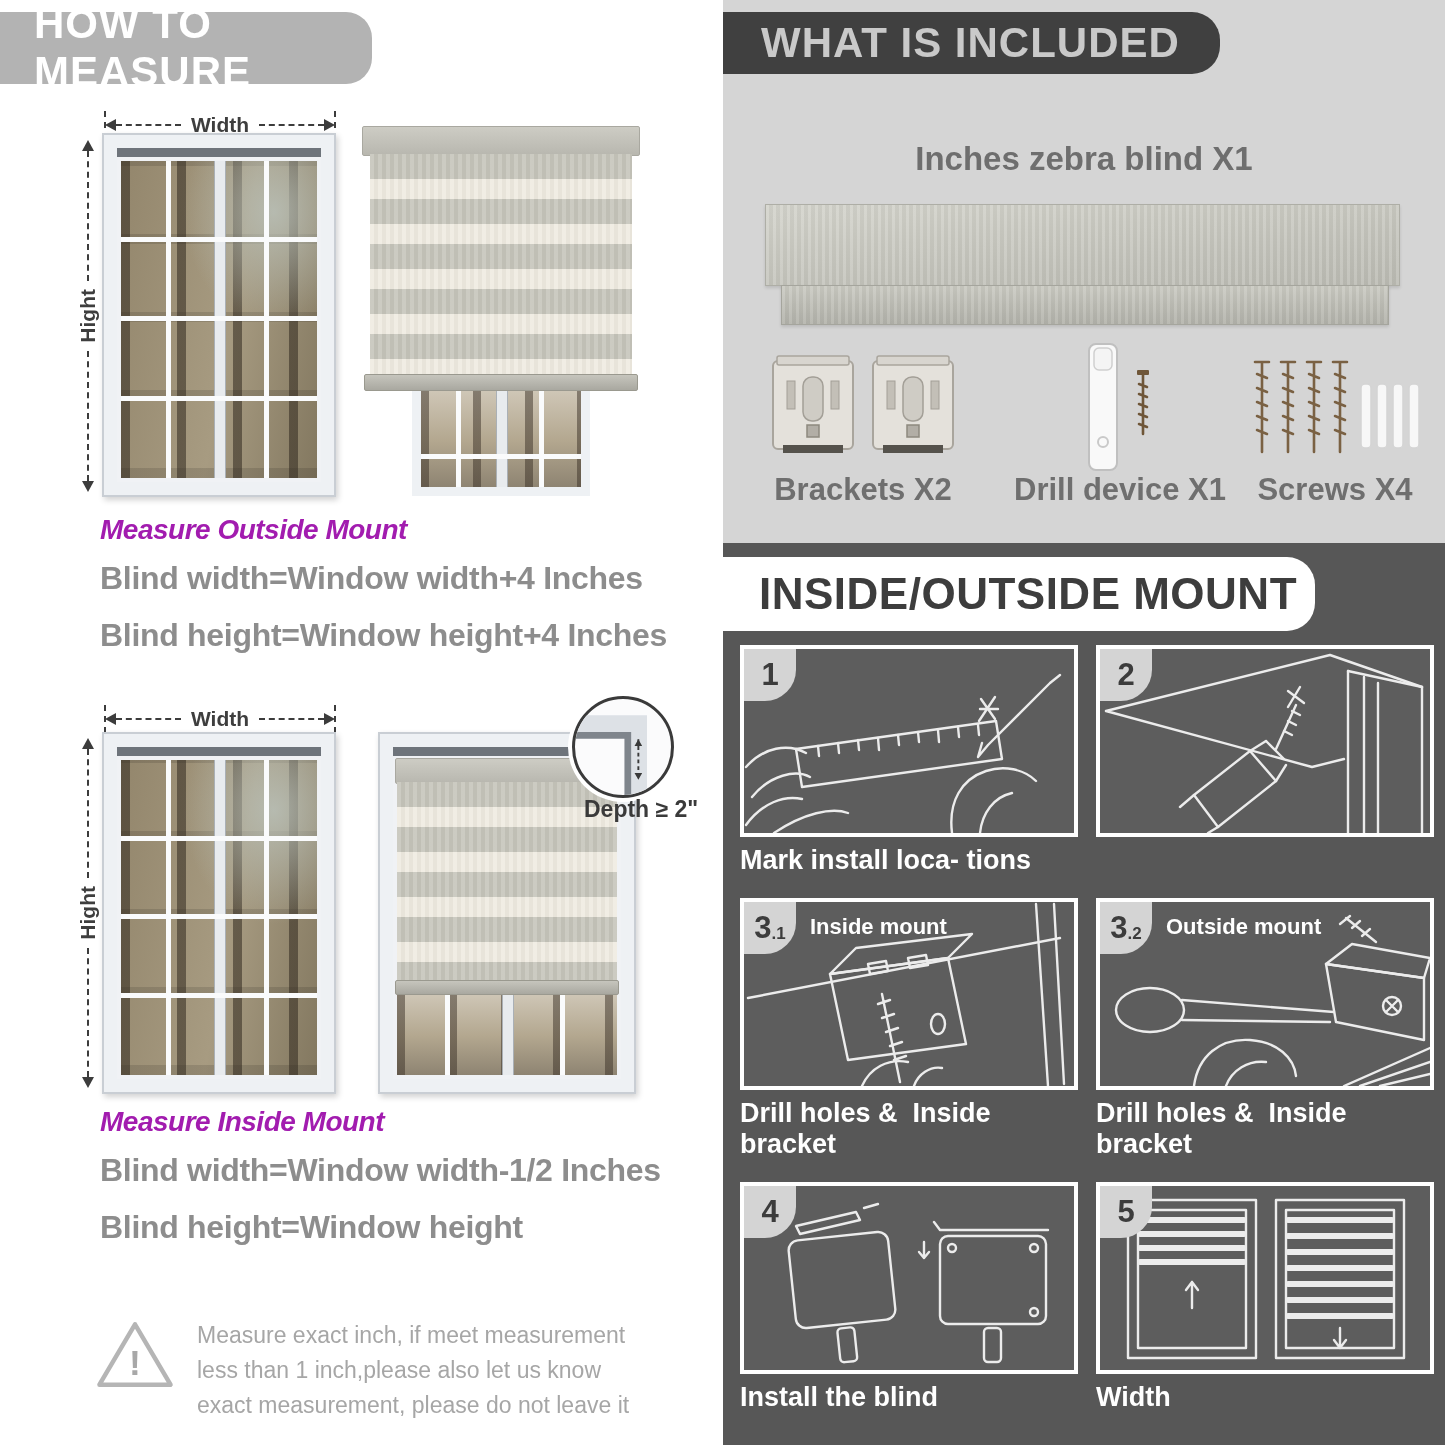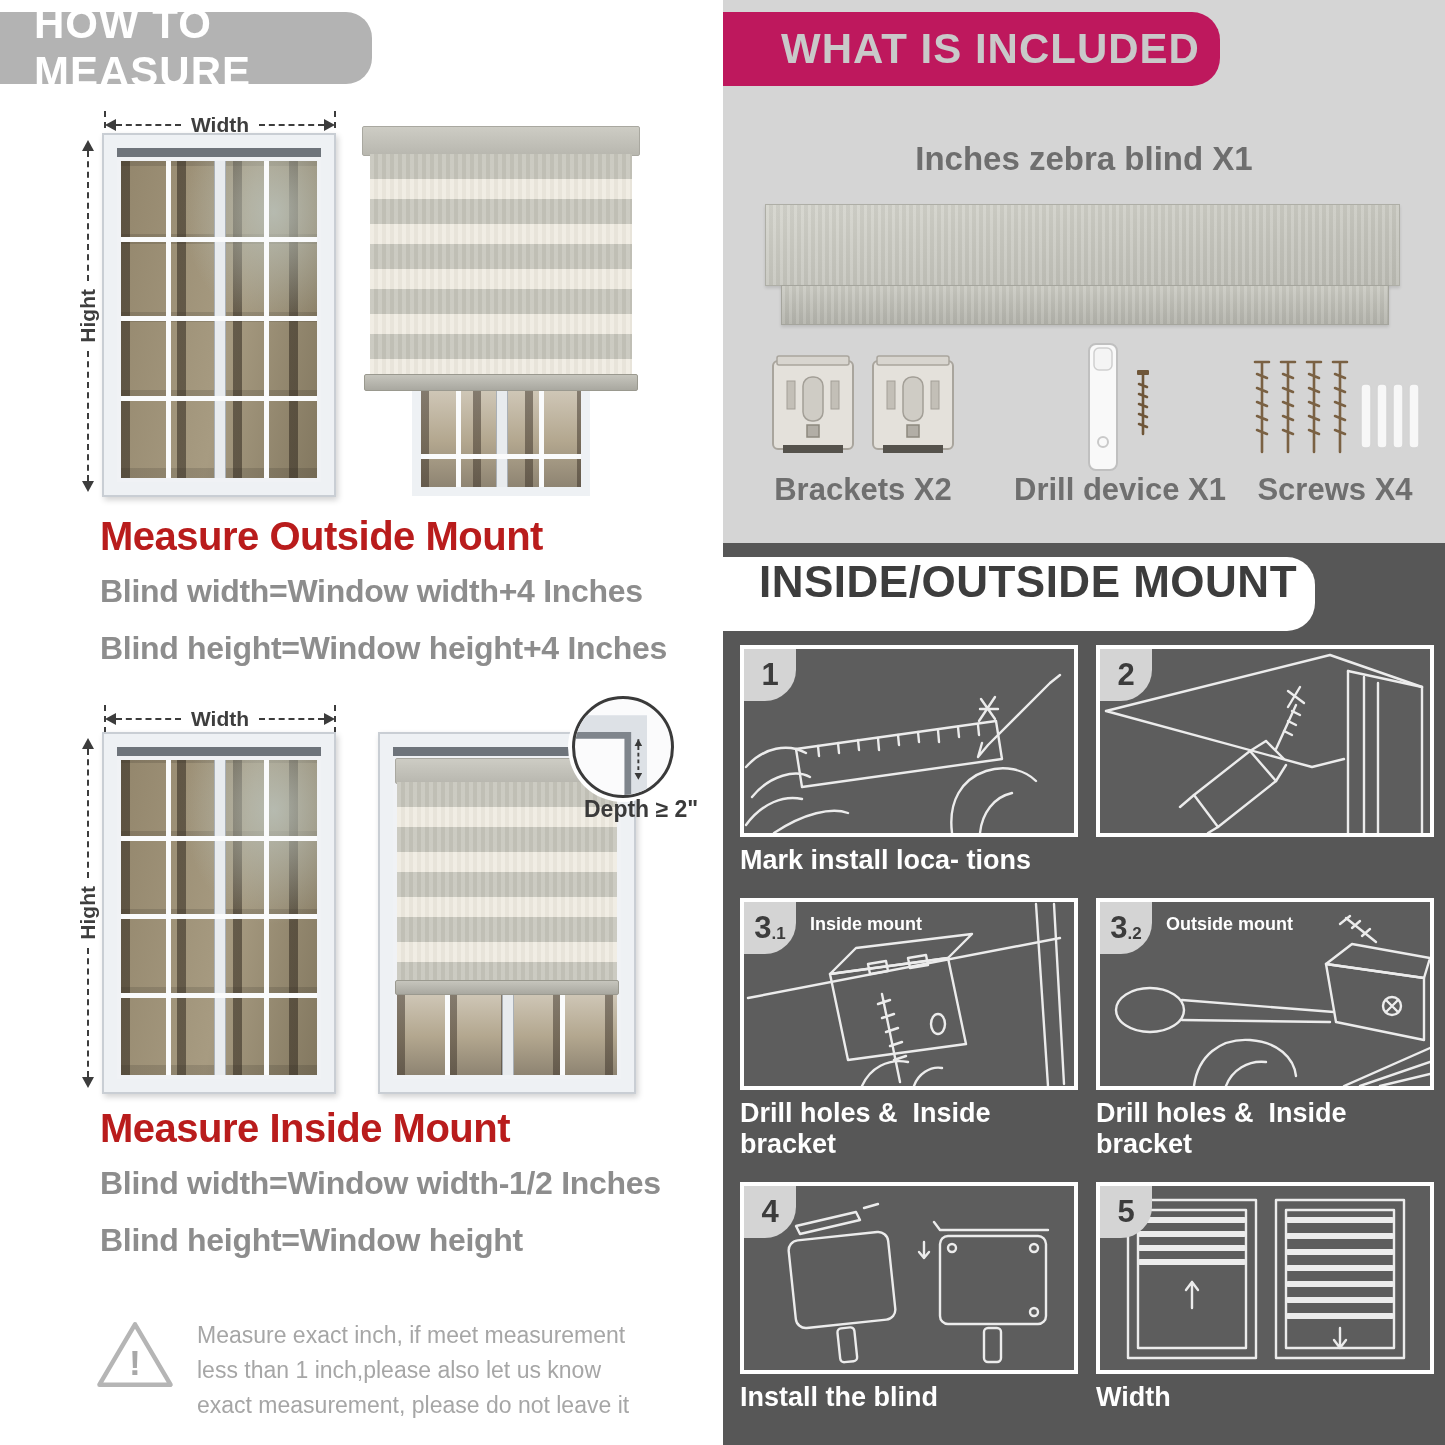--- a/index.html
+++ b/index.html
@@ -5,21 +5,21 @@
 <style>
   html,body{margin:0;padding:0;background:#ffffff;}
   .canvas{position:relative;width:1445px;height:1445px;background:#ffffff;overflow:hidden;
           font-family:"Liberation Sans",sans-serif;}
   
   .abs{position:absolute;}
   
   .banner-left{position:absolute;left:0;top:12px;width:372px;height:72px;background:#b3b3b3;
                border-radius:0 26px 26px 0;display:flex;align-items:center;}
   .banner-left span{color:#ffffff;font-weight:bold;font-size:42px;letter-spacing:1px;padding-left:34px;}
-  .h-measure{color:#b91c1c;font-weight:bold;font-size:40px;letter-spacing:-0.5px;margin:0 0 14px 0;}
+  .h-measure{color:#a21caf;font-weight:bold;font-size:28px;letter-spacing:-0.5px;margin:0 0 14px 0;font-style:italic;}
   .formula{color:#8d8d8d;font-weight:bold;font-size:32px;letter-spacing:-0.3px;margin:0 0 20px 0;}
   
   .window{position:absolute;background:#f0f2f5;border:2px solid #c9ced4;box-shadow:2px 3px 6px rgba(0,0,0,0.18);}
   .window .frame{position:absolute;inset:0;border:13px solid #eef1f4;}
   .window .track{position:absolute;left:13px;right:13px;top:13px;height:9px;background:#6e747b;}
   .photo{position:absolute;left:17px;right:17px;top:26px;bottom:17px;
     background:
       radial-gradient(150px 190px at 78% 16%, rgba(186,193,185,0.85), rgba(186,193,185,0) 60%),
       repeating-linear-gradient(90deg, rgba(48,40,30,0.55) 0 9px, rgba(48,40,30,0) 9px 56px),
       repeating-linear-gradient(0deg, rgba(0,0,0,0.12) 0 10px, rgba(0,0,0,0) 10px 78px),
@@ -51,50 +51,50 @@
       repeating-linear-gradient(90deg, rgba(255,255,255,0.10) 0 4px, rgba(0,0,0,0.03) 4px 8px),
       repeating-linear-gradient(180deg,#c6c5bb 0 25px,#efebe1 25px 45px);}
   .rail{position:absolute;background:linear-gradient(#c6c5bd,#a9a8a0);border:1px solid #9a998f;border-radius:2px;}
   .magnifier{position:absolute;width:96px;height:96px;border-radius:50%;border:3px solid #3a3a3a;
              background:#fbfbfc;overflow:hidden;box-shadow:0 0 0 4px #ffffff;}
   .depth-lbl{position:absolute;font-size:23px;font-weight:bold;color:#3a3a3a;}
   .warning{position:absolute;left:95px;top:1318px;width:560px;display:flex;gap:22px;align-items:flex-start;}
   .warning p{margin:0;font-size:23px;line-height:1.52;color:#a6a6a6;width:450px;}
   
   .right-light{position:absolute;left:723px;top:0;width:722px;height:543px;background:#d5d5d5;}
-  .banner-right{position:absolute;left:0;top:12px;width:497px;height:74px;background:#be185d;
-                border-radius:0 28px 28px 0;display:flex;align-items:center;justify-content:center;}
+  .banner-right{position:absolute;left:0;top:12px;width:497px;height:62px;background:#404040;
+                border-radius:0 28px 28px 0;display:flex;align-items:center;}
   .banner-right span{color:#c9c9c9;font-weight:bold;font-size:42px;letter-spacing:1px;padding-left:38px;}
   .blind-title{position:absolute;left:0;top:140px;width:100%;text-align:center;color:#6e6e6e;
                font-weight:bold;font-size:33px;}
   .headrail{position:absolute;left:42px;right:45px;top:204px;height:80px;
     background:
       repeating-linear-gradient(90deg, rgba(255,255,255,0.12) 0 3px, rgba(0,0,0,0.03) 3px 7px),
       linear-gradient(175deg,#d3d3cb,#c4c4bc 60%,#bbbbb3);
     border:1px solid #aeaea6;box-shadow:0 2px 3px rgba(0,0,0,0.12);}
   .headrail-lip{position:absolute;left:58px;right:56px;top:285px;height:38px;
     background:
       repeating-linear-gradient(90deg, rgba(255,255,255,0.10) 0 3px, rgba(0,0,0,0.03) 3px 7px),
       linear-gradient(#c9c9c1,#b2b2aa);
     border:1px solid #a5a59d;box-shadow:0 2px 3px rgba(0,0,0,0.12);}
   .item-img{position:absolute;top:342px;height:132px;display:flex;align-items:center;justify-content:center;}
   .item-lbl{position:absolute;top:472px;text-align:center;color:#6f6f6f;font-weight:bold;font-size:31px;}
   .right-dark{position:absolute;left:723px;top:543px;width:722px;height:902px;background:#575757;}
   .banner-dark{position:absolute;left:0;top:14px;width:592px;height:74px;background:#ffffff;
-               border-radius:0 28px 28px 0;display:flex;align-items:flex-start;}
+               border-radius:0 28px 28px 0;display:flex;align-items:center;}
   .banner-dark span{color:#3d3d3d;font-weight:bold;font-size:44px;letter-spacing:0.5px;padding-left:36px;}
   .steps-grid{position:absolute;left:17px;top:102px;width:694px;display:grid;
               grid-template-columns:338px 338px;column-gap:18px;row-gap:22px;}
   .panel .img{position:relative;width:330px;height:184px;border:4px solid #ffffff;background:#5d5d5d;}
   .panel .cap{margin-top:8px;color:#ffffff;font-weight:bold;font-size:27px;white-space:pre-wrap;}
   .badge{position:absolute;left:0;top:0;width:52px;height:52px;border-radius:0 0 60% 0;
          background:#d4d4d4;color:#3c3c3c;font-weight:bold;font-size:31px;
          display:flex;align-items:center;justify-content:center;}
   .badge .sub{font-size:17px;margin-top:12px;}
-  .mount-lbl{position:absolute;left:66px;top:12px;color:#ffffff;font-weight:bold;font-size:18px;}
+  .mount-lbl{position:absolute;left:66px;top:12px;color:#ffffff;font-weight:bold;font-size:22px;}
   svg.sketch{position:absolute;inset:0;}
 </style>
 </head>
 <body>
 
 <div class="canvas">
 
   <div class="banner-left">
     <span>HOW TO MEASURE</span>
   </div>

